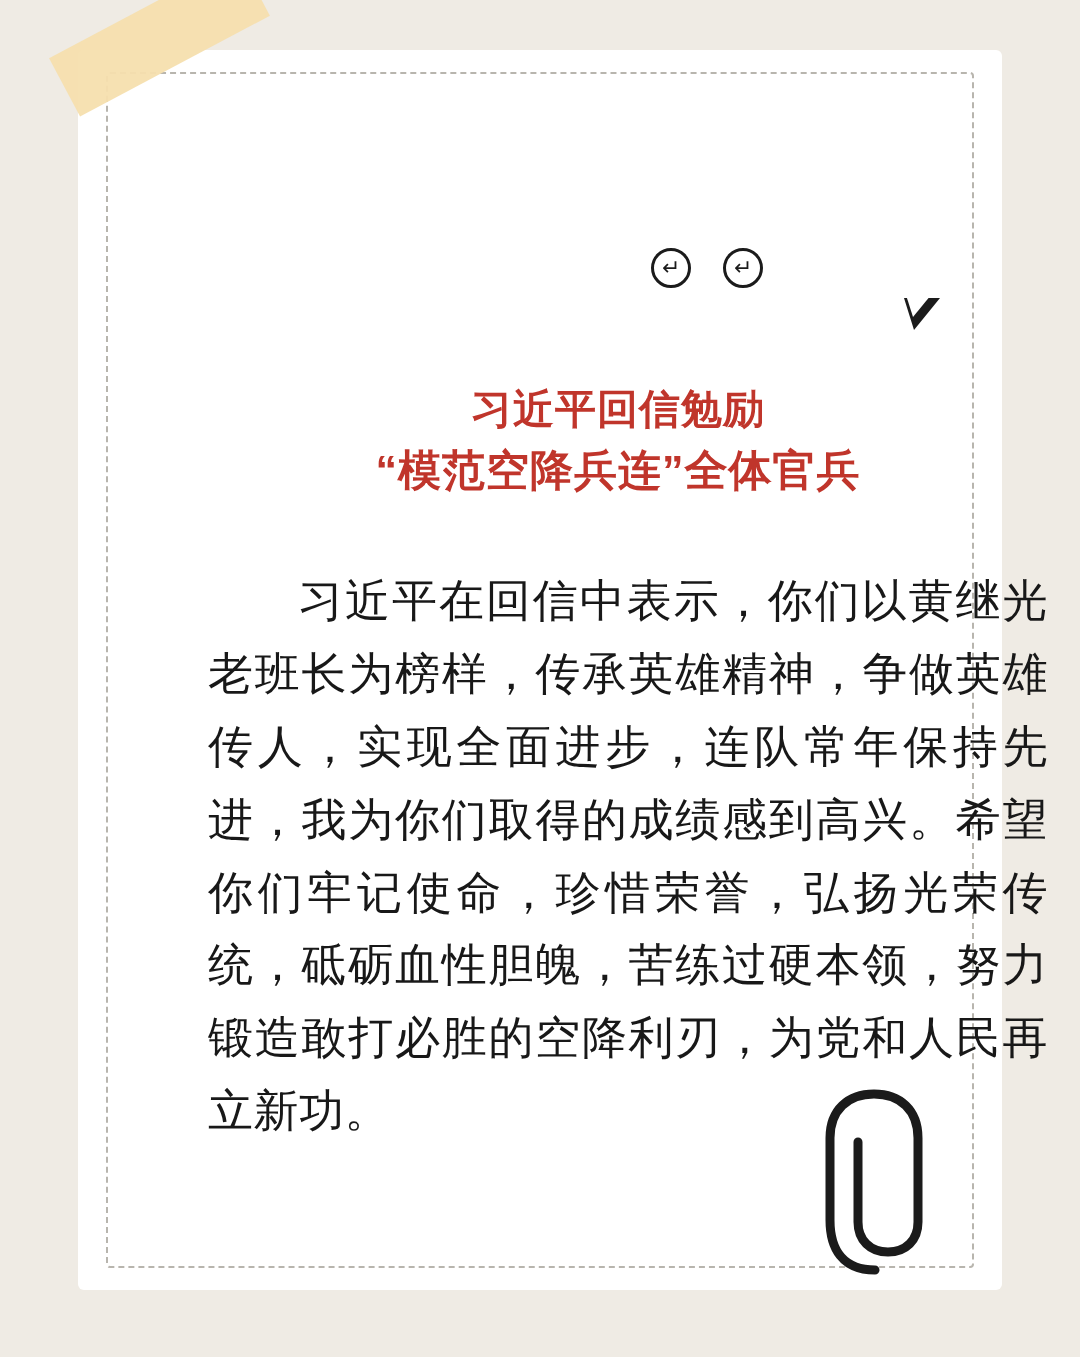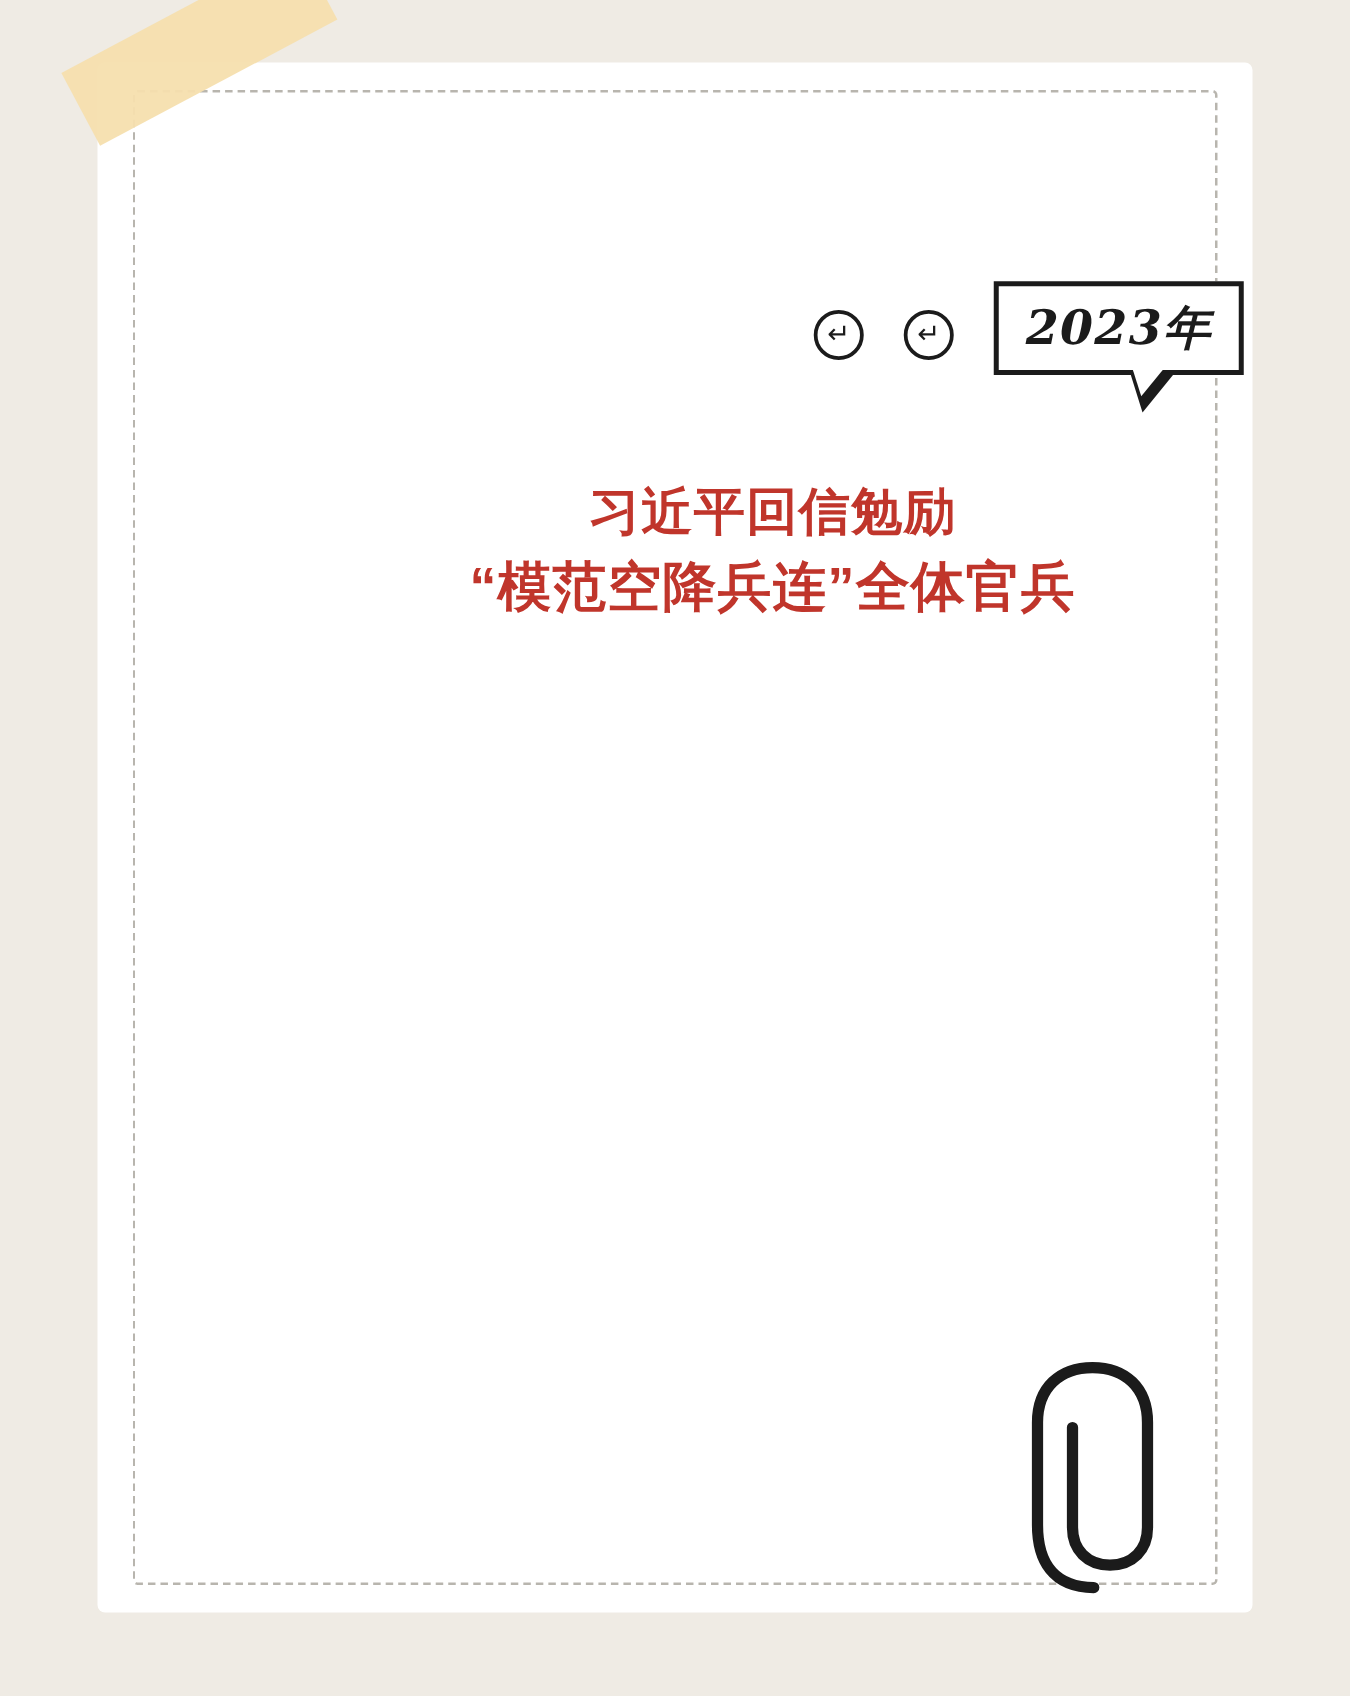--- a/index.html
+++ b/index.html
@@ -169,31 +169,29 @@
   <div class="card-dashed"></div>
 
   <div class="header-row">
     <div class="glyph-icon one">
       <span>↵</span>
     </div>
     <div class="glyph-icon two">
       <span>↵</span>
     </div>
 
-    <div class="date-bubble">
-      <span class="date-text">2023年</span>
-    </div>
     <div class="bubble-tail"></div>
     <div class="bubble-tail-inner"></div>
   </div>
 
   <div class="title-block">
     <div class="line1">习近平回信勉励</div>
     <div class="line2">“模范空降兵连”全体官兵</div>
   </div>
 
+  <div class="body-text">习近平在回信中表示，你们以黄继光老班长为榜样，传承英雄精神，争做英雄传人，实现全面进步，连队常年保持先进，我为你们取得的成绩感到高兴。希望你们牢记使命，珍惜荣誉，弘扬光荣传统，砥砺血性胆魄，苦练过硬本领，努力锻造敢打必胜的空降利刃，为党和人民再立新功。</div>
 
   <svg class="paperclip" viewBox="0 0 130 200">
     <path d="M63 190 C30 190 18 168 18 140 L18 58 C18 30 36 14 62 14 C88 14 106 30 106 58 L106 142 C106 160 94 172 76 172 C58 172 46 160 46 142 L46 62" fill="none" stroke="#1b1b1b" stroke-width="9" stroke-linecap="round"></path>
   </svg>
 </div>
 
 <div class="tape"></div>
 
 </body></html>

